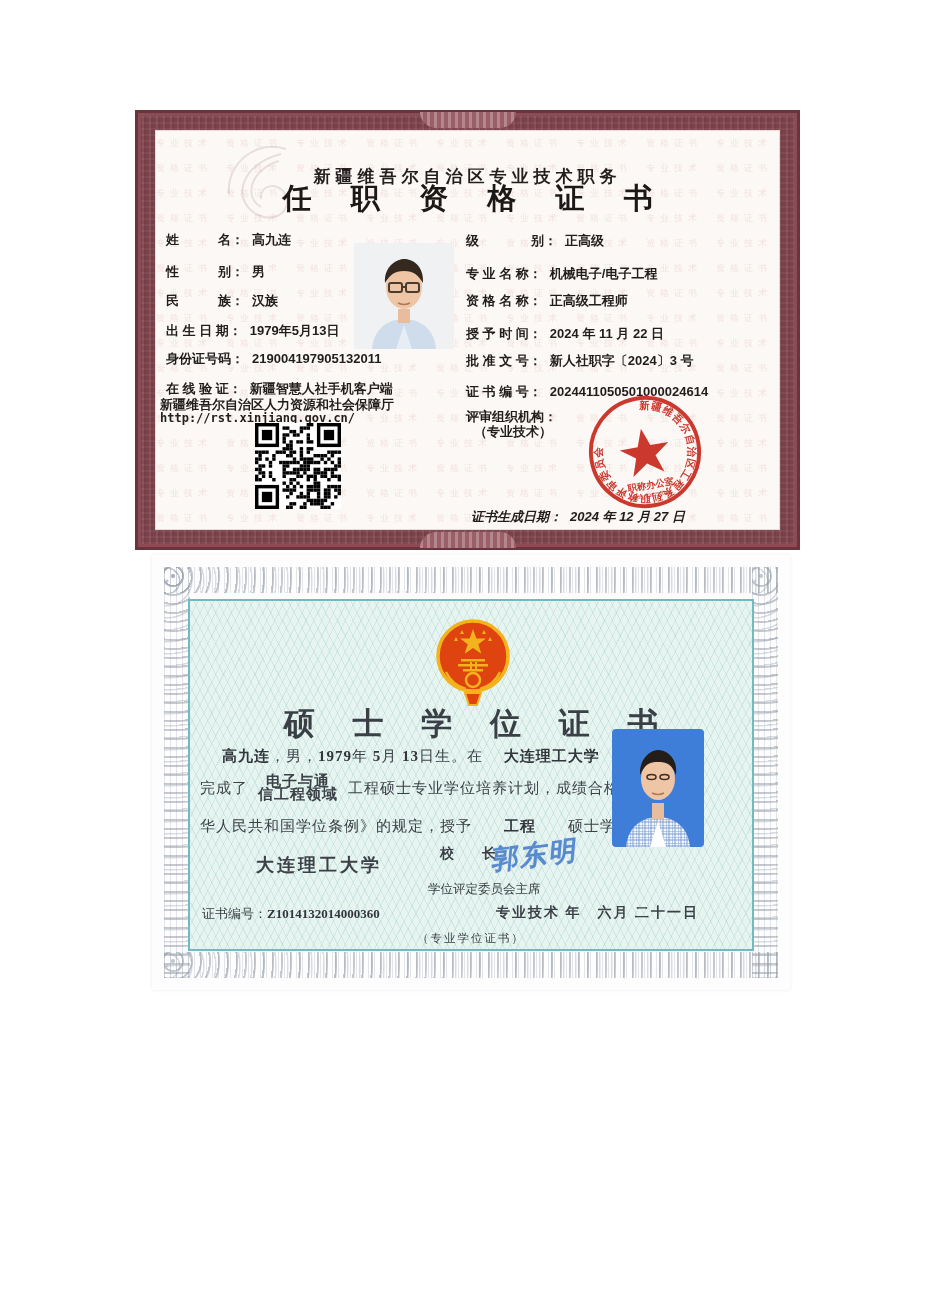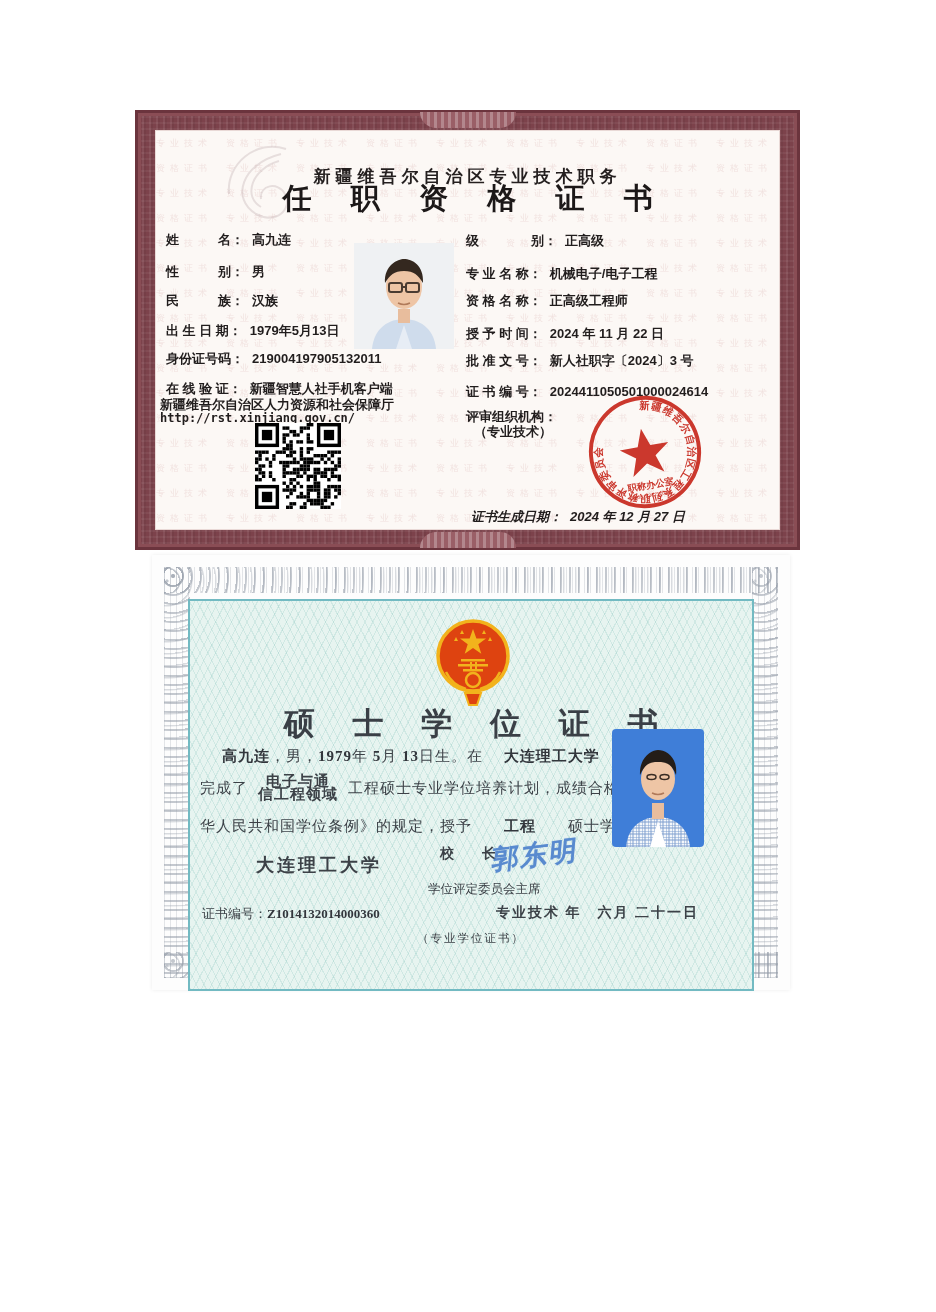--- a/index.html
+++ b/index.html
@@ -38,21 +38,21 @@
   .cert2 { position:absolute; left:152px; top:555px; width:638px; height:435px; background:#fdfdfd;
       box-shadow:0 0 4px rgba(0,0,0,.08); }
   .orn { position:absolute; background:
       repeating-radial-gradient(circle at 9px 9px, rgba(148,156,168,.55) 0 1.5px, transparent 2.5px 9px),
       repeating-radial-gradient(circle at 3px 14px, rgba(148,156,168,.35) 0 1px, transparent 2px 12px),
       repeating-linear-gradient(90deg, rgba(148,156,168,.25) 0 1px, transparent 1px 6px); }
   .orn.t { left:12px; right:12px; top:12px; height:26px; }
   .orn.b { left:12px; right:12px; bottom:12px; height:26px; }
   .orn.l { left:12px; top:12px; bottom:12px; width:26px; }
   .orn.r { right:12px; top:12px; bottom:12px; width:26px; }
-  .c2-panel { position:absolute; left:36px; top:44px; width:566px; height:392px;
+  .c2-panel { position:absolute; left:36px; top:44px; width:566px; height:352px;
       border:2px solid #72bac2;
       background:
         repeating-linear-gradient(63deg, rgba(114,186,178,.20) 0 1px, transparent 1px 7px),
         repeating-linear-gradient(-63deg, rgba(114,186,178,.20) 0 1px, transparent 1px 7px),
         #e7f4f0;
       font-family:"Liberation Serif", serif; color:#3c4147; }
   .emblem { position:absolute; left:244px; top:16px; }
   .c2-title { position:absolute; top:102px; left:0; right:0; text-align:center; font-size:31px;
       letter-spacing:15px; text-indent:15px; color:#3a3f46; font-weight:600; }
   .c2-line { position:absolute; font-size:15px; letter-spacing:1px; white-space:nowrap; }

